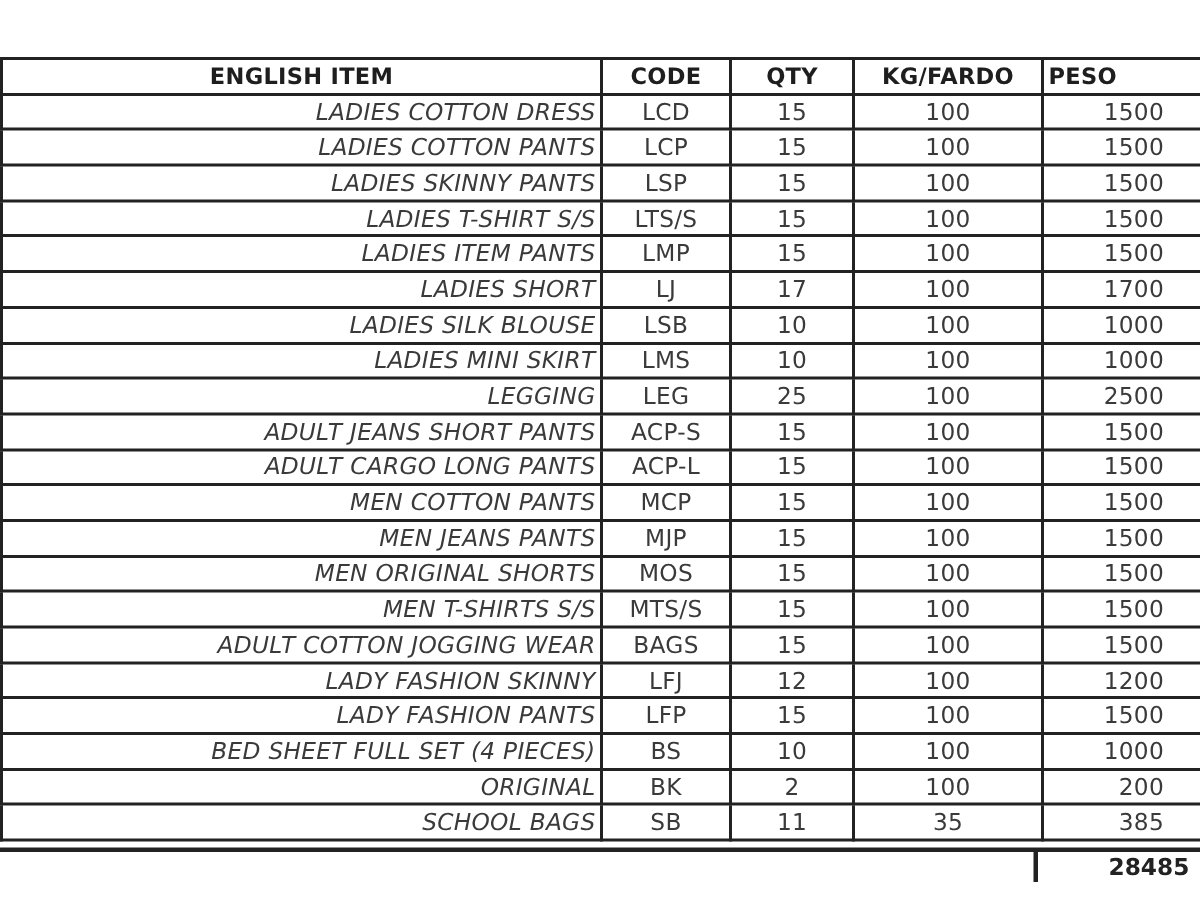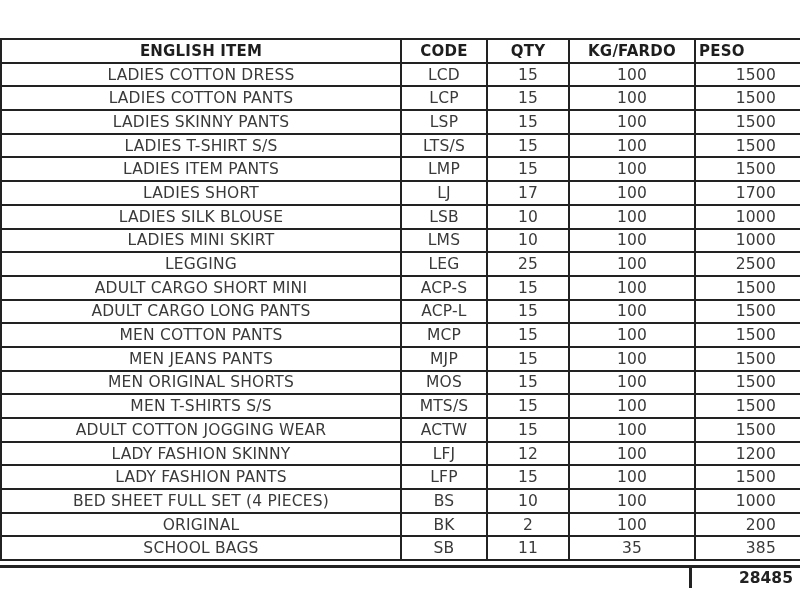--- a/index.html
+++ b/index.html
@@ -5,21 +5,21 @@
   html, body { margin:0; padding:0; background:#ffffff; }
   body { width:800px; height:600px; position:relative; overflow:hidden;
          font-family:"DejaVu Sans", sans-serif; color:#3a3a3a; }
   .sheet { position:absolute; left:0; top:38px; width:788px; }
   table { border-collapse:collapse; width:806px; table-layout:fixed; }
   td, th { border:2px solid #222; height:21.7px; padding:0 3px; font-size:15.5px;
            line-height:20px; white-space:nowrap; overflow:hidden; letter-spacing:0.2px; }
   th { font-weight:bold; color:#1e1e1e; font-size:15px; }
   th.item { text-align:center; }
   th.peso { text-align:left; }
-  td.item { text-align:center; }
+  td.item { text-align:right;font-style:italic; }
   td.c { text-align:center; }
   td.r { text-align:right; padding-right:30px; }
   col.c1 { width:400px; } col.c2 { width:86px; } col.c3 { width:82px; }
   col.c4 { width:126px; } col.c5 { width:112px; }
   .bottom-rule { position:absolute; left:0; top:565px; width:800px; height:3px; background:#222; }
   .total-wrap { position:absolute; left:689px; top:568px; width:120px; height:20px; }
   .total-bar { position:absolute; left:0; top:0; width:3px; height:20px; background:#222; }
   .total-val { position:absolute; left:50px; top:1px; font-weight:bold; font-size:15.5px; color:#222; }
 </style>
 </head>
@@ -101,21 +101,21 @@
           <td class="r">1000</td>
         </tr>
         <tr>
           <td class="item">LEGGING</td>
           <td class="c">LEG</td>
           <td class="c">25</td>
           <td class="c">100</td>
           <td class="r">2500</td>
         </tr>
         <tr>
-          <td class="item">ADULT CARGO SHORT MINI</td>
+          <td class="item">ADULT JEANS SHORT PANTS</td>
           <td class="c">ACP-S</td>
           <td class="c">15</td>
           <td class="c">100</td>
           <td class="r">1500</td>
         </tr>
         <tr>
           <td class="item">ADULT CARGO LONG PANTS</td>
           <td class="c">ACP-L</td>
           <td class="c">15</td>
           <td class="c">100</td>
@@ -144,21 +144,21 @@
         </tr>
         <tr>
           <td class="item">MEN T-SHIRTS S/S</td>
           <td class="c">MTS/S</td>
           <td class="c">15</td>
           <td class="c">100</td>
           <td class="r">1500</td>
         </tr>
         <tr>
           <td class="item">ADULT COTTON JOGGING WEAR</td>
-          <td class="c">ACTW</td>
+          <td class="c">BAGS</td>
           <td class="c">15</td>
           <td class="c">100</td>
           <td class="r">1500</td>
         </tr>
         <tr>
           <td class="item">LADY FASHION SKINNY</td>
           <td class="c">LFJ</td>
           <td class="c">12</td>
           <td class="c">100</td>
           <td class="r">1200</td>

